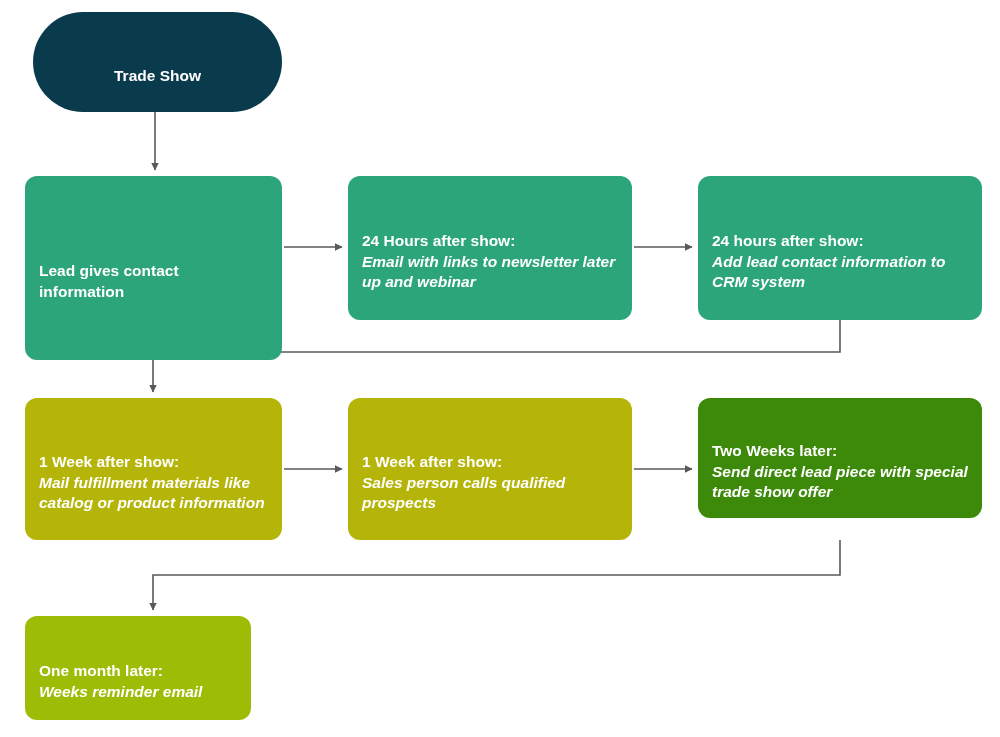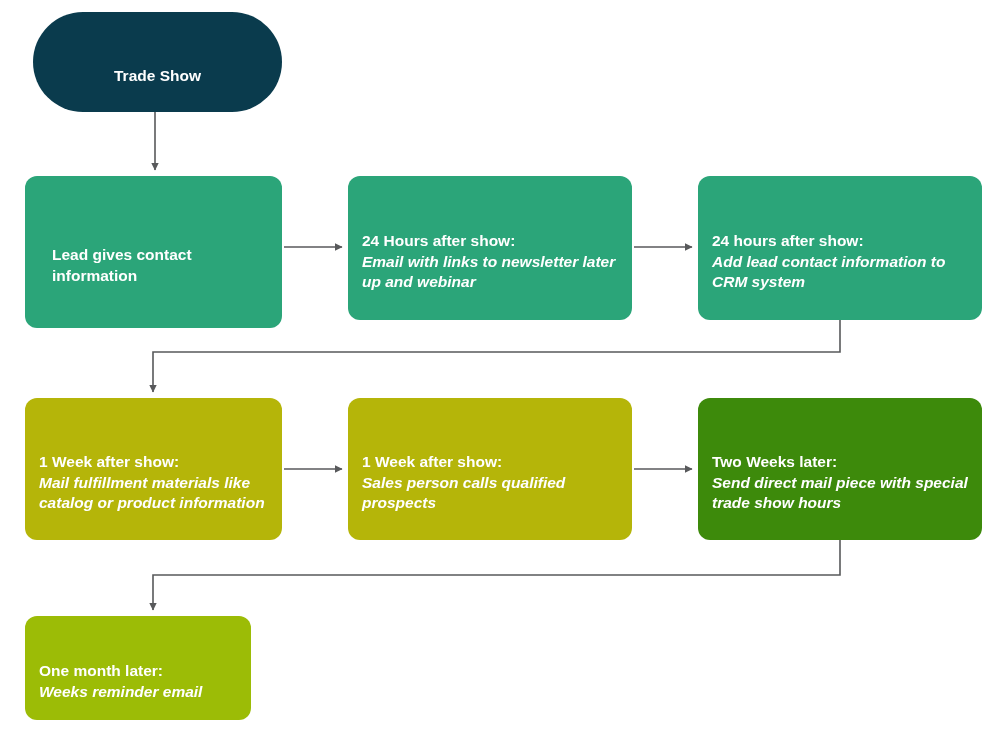--- a/index.html
+++ b/index.html
@@ -102,21 +102,21 @@
       <path d="M840,540 L840,575 L153,575 L153,610" stroke="#58595B" stroke-width="1.6" fill="none" marker-end="url(#arrowhead)"></path>
     </g>
   </svg>
 
   <div class="node terminator" style="left:33px; top:12px; width:249px; height:100px; background:#0A3B4D;">
     <span class="node-text">
       <span class="title">Trade Show</span>
     </span>
   </div>
 
-  <div class="node process" style="left:25px; top:176px; width:257px; height:152px; background:#2BA579;padding-left:13px;">
+  <div class="node process" style="left:25px; top:176px; width:257px; height:184px; background:#2BA579;">
     <span class="node-text">
       <span class="title">Lead gives contact information</span>
     </span>
   </div>
 
   <div class="node process" style="left:348px; top:176px; width:284px; height:144px; background:#2BA579;">
     <span class="node-text">
       <span class="title">24 Hours after show:</span>
       <span class="desc">Email with links to newsletter later up and webinar</span>
     </span>
@@ -136,24 +136,24 @@
     </span>
   </div>
 
   <div class="node process" style="left:348px; top:398px; width:284px; height:142px; background:#B5B509;">
     <span class="node-text">
       <span class="title">1 Week after show:</span>
       <span class="desc">Sales person calls qualified prospects</span>
     </span>
   </div>
 
-  <div class="node process" style="left:698px; top:398px; width:284px; height:142px; background:#3D8A0B;">
+  <div class="node process" style="left:698px; top:398px; width:284px; height:120px; background:#3D8A0B;">
     <span class="node-text">
       <span class="title">Two Weeks later:</span>
-      <span class="desc">Send direct mail piece with special trade show hours</span>
+      <span class="desc">Send direct lead piece with special trade show offer</span>
     </span>
   </div>
 
   <div class="node process" style="left:25px; top:616px; width:226px; height:104px; background:#9CBC06;">
     <span class="node-text">
       <span class="title">One month later:</span>
       <span class="desc">Weeks reminder email</span>
     </span>
   </div>
 

